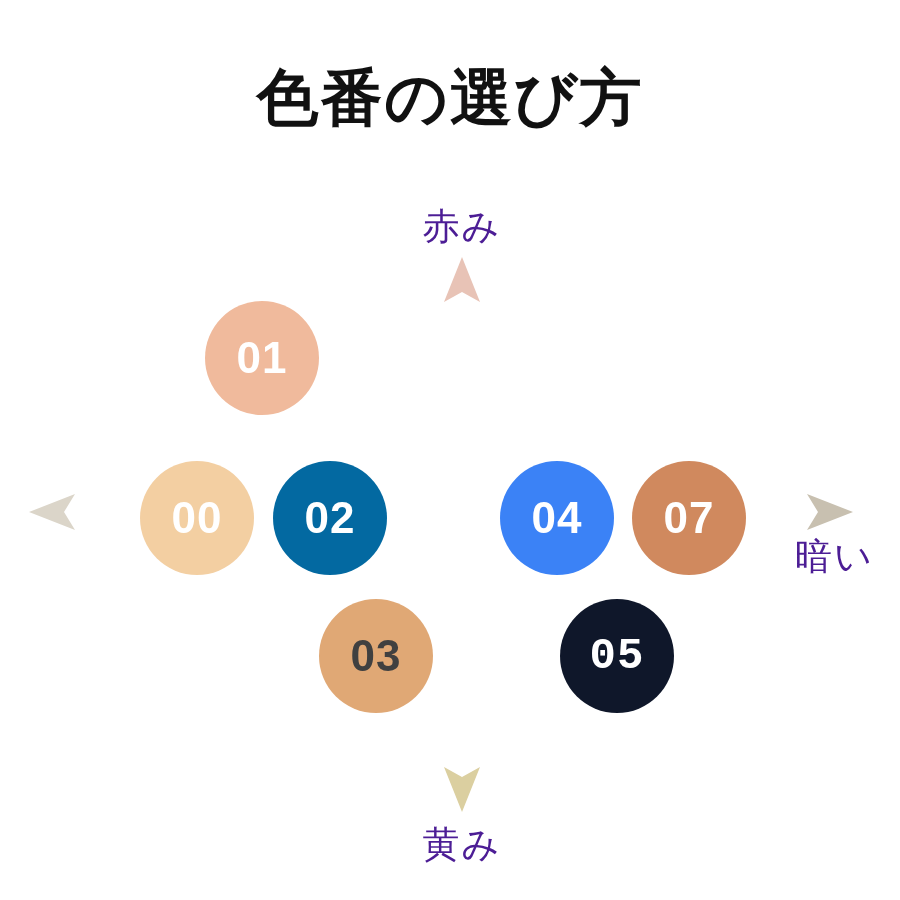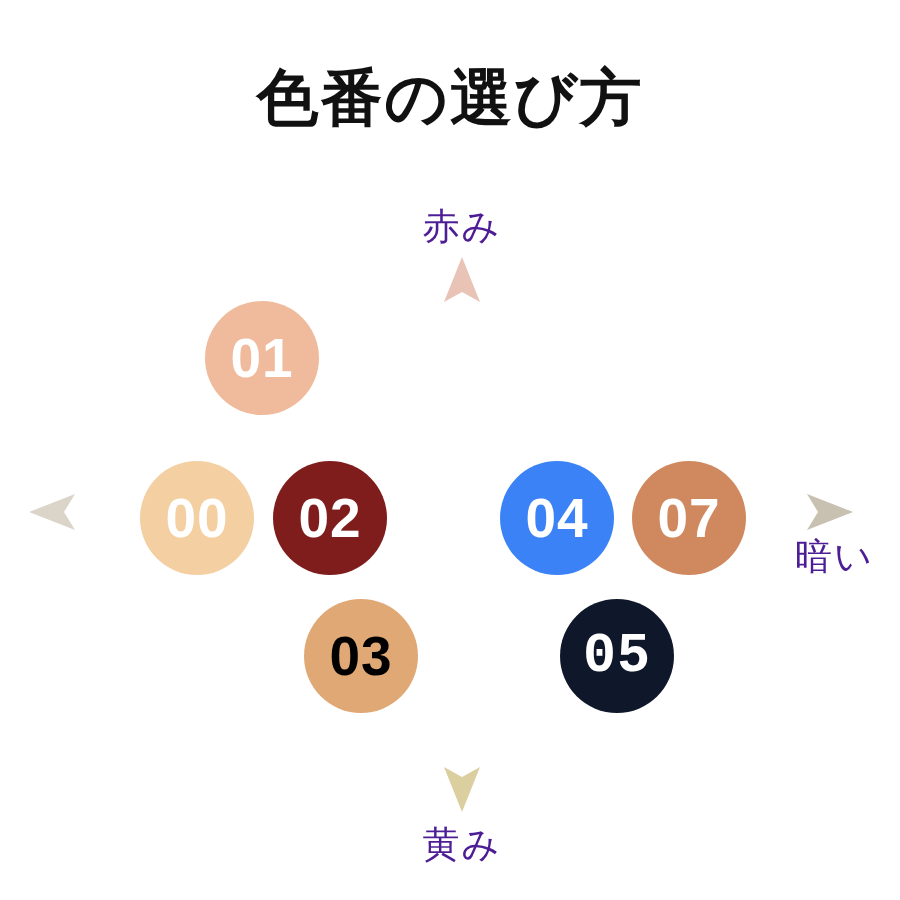--- a/index.html
+++ b/index.html
@@ -18,21 +18,21 @@
     position:absolute;color:#4c1d95;font-size:37px;line-height:1;
     letter-spacing:2px;white-space:nowrap;
   }
   .axis-label.top    {left:462px;top:208px;transform:translateX(-50%);}
   .axis-label.bottom {left:462px;top:826px;transform:translateX(-50%);}
   .axis-label.left   {left:20px; top:538px;}
   .axis-label.right  {left:795px;top:538px;}
   .point{
     position:absolute;border-radius:50%;
     display:flex;align-items:center;justify-content:center;
-    color:#ffffff;font-size:55px;font-weight:600;letter-spacing:1px;
+    color:#ffffff;font-size:44px;font-weight:600;letter-spacing:1px;
     transform:translate(-50%,-50%);
   }
 </style>
 </head>
 <body>
 
 <h1 class="page-title">色番の選び方</h1>
 
 <div class="plot">
 
@@ -59,19 +59,19 @@
     <polygon points="853,512 807,494 818,512 807,530" fill="#c8c0b0"></polygon>
   </svg>
 
   <div class="axis-label top">赤み</div>
   <div class="axis-label bottom">黄み</div>
   <div class="axis-label right">暗い</div>
 
   <div id="points">
       <div class="point" style="left: 197px; top: 518px; height: 114px; width: 114px; background: rgb(243, 207, 162); color: rgb(255, 255, 255);">00</div>
       <div class="point" style="left: 262px; top: 358px; height: 114px; width: 114px; background: rgb(240, 186, 156); color: rgb(255, 255, 255);">01</div>
-      <div class="point" style="left: 330px; top: 518px; height: 114px; width: 114px; background: #7f1d1d; color: rgb(255, 255, 255);">02</div>
-      <div class="point" style="left: 361px; top: 656px; height: 114px; width: 114px; background: rgb(224, 168, 117); color: #000000;">03</div>
+      <div class="point" style="left: 330px; top: 518px; height: 114px; width: 114px; background: #0369a1; color: rgb(255, 255, 255);">02</div>
+      <div class="point" style="left: 376px; top: 656px; height: 114px; width: 114px; background: rgb(224, 168, 117); color: #404040;">03</div>
       <div class="point" style="left: 557px; top: 518px; height: 114px; width: 114px; background: #3b82f6; color: rgb(255, 255, 255);">04</div>
       <div class="point" style="left: 617px; top: 656px; height: 114px; width: 114px; background: #0f172a; color: rgb(255, 255, 255); font-family: Liberation Mono, monospace;">05</div>
       <div class="point" style="left: 689px; top: 518px; height: 114px; width: 114px; background: rgb(208, 137, 94); color: rgb(255, 255, 255);">07</div>
     </div>
 </div>
 
 </body></html>

